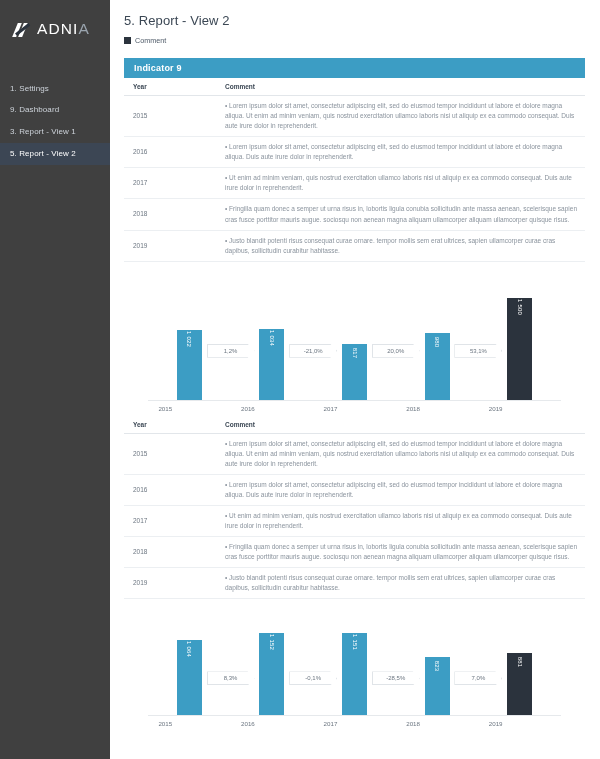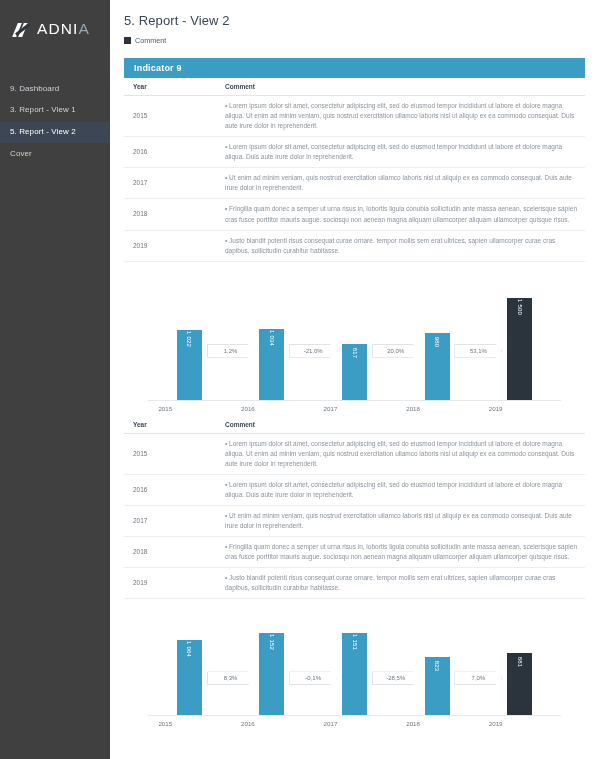--- a/index.html
+++ b/index.html
@@ -200,24 +200,24 @@
   <aside class="sidebar">
     <div class="brand">
       <span class="brand-mark">
         <i></i>
           <i></i>
           <span class="bar-cross"></span>
       </span>
       <span class="brand-text"><span>ADNI</span><span class="dim">A</span></span>
     </div>
     <nav class="nav">
+      <div class="nav-item">1. Settings</div>
       <div class="nav-item">9. Dashboard</div>
       <div class="nav-item">3. Report - View 1</div>
       <div class="nav-item active">5. Report - View 2</div>
-      <div class="nav-item">Cover</div>
     </nav>
   </aside>
 
   <main class="main">
 
     <h1 class="page-title">5. Report - View 2</h1>
 
     <div class="legend">
       <span class="legend-swatch"></span>
       <span class="legend-label">Comment</span>

